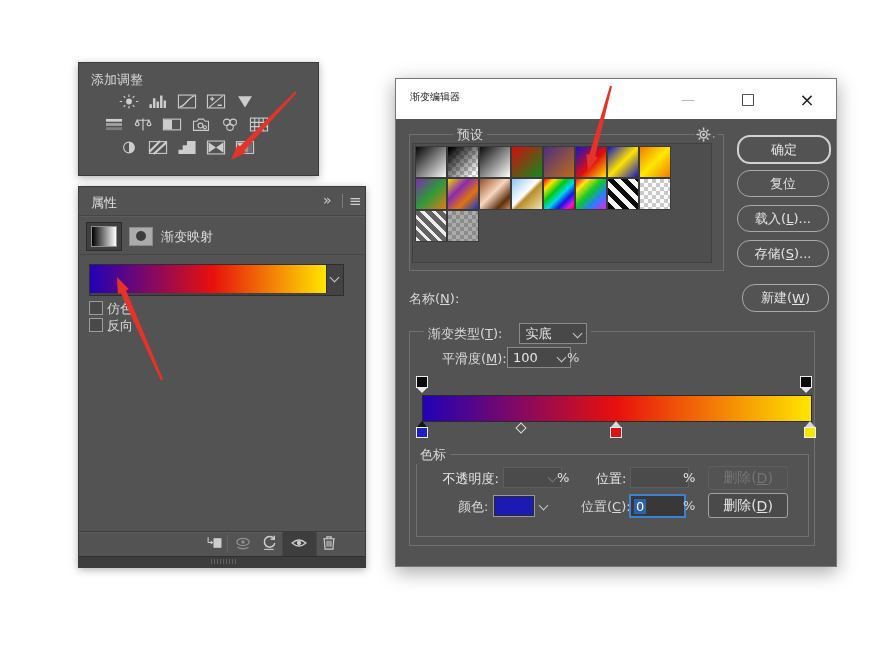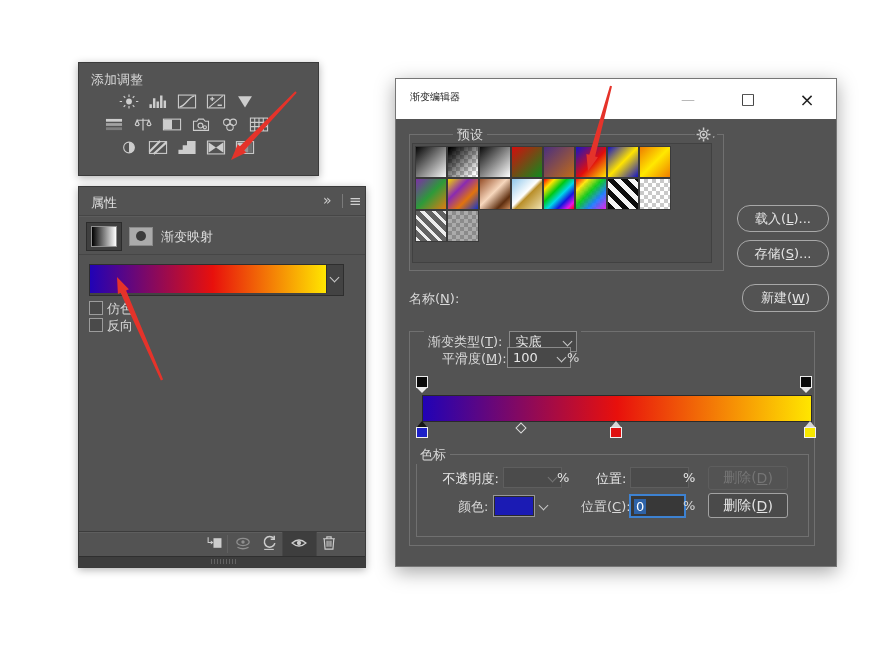--- a/index.html
+++ b/index.html
@@ -332,40 +332,42 @@
         <svg viewBox="0 0 18 14">
           <g stroke="#cfcfcf" stroke-width="1.2" fill="none">
             <circle cx="7" cy="7" r="2.8"></circle>
             <path d="M7 1.3v1.9M7 10.8v1.9M1.3 7h1.9M10.8 7h1.9M3 3l1.3 1.3M9.7 9.7L11 11M11 3L9.7 4.3M4.3 9.7L3 11"></path>
           </g>
           <circle cx="7" cy="7" r="1.1" fill="#cfcfcf"></circle>
           <path d="M14.5 8.5l1.6 0-0.8 1.4z" fill="#cfcfcf"></path>
         </svg>
       </span>
 
+    <div class="pill default" style="top:56px;">确定</div>
+    <div class="pill" style="top:91px;">复位</div>
     <div class="pill" style="top:126px;">
         <span>载入(</span>
         <span class="mn">L</span>
         <span>)...</span>
       </div>
     <div class="pill" style="top:161px;">
         <span>存储(</span>
         <span class="mn">S</span>
         <span>)...</span>
       </div>
 
     <div class="lbl" style="left:13px;top:211px;"><span>名称(</span><span class="mn">N</span><span>):</span></div>
     <div class="pill" style="left:346px;top:205px;width:85px;height:26px;">
         <span>新建(</span>
         <span class="mn">W</span>
         <span>)</span>
       </div>
 
     <div class="gbox" style="left:13px;top:252px;width:404px;height:213px;"></div>
-    <div class="glegend" style="left:28px;top:252px;display:flex;gap:7px;align-items:center;">
+    <div class="glegend" style="left:28px;top:244px;display:flex;gap:17px;align-items:center;">
       <span class="lbl" style="position:static;"><span>渐变类型(</span><span class="mn">T</span><span>):</span></span>
       <span class="combo" style="position:static;width:56px;height:19px;">
           <span>实底</span>
           <span class="chev"></span>
         </span>
     </div>
     <div class="lbl" style="left:46px;top:271px;"><span>平滑度(</span><span class="mn">M</span><span>):</span></div>
     <div class="combo" style="left:111px;top:268px;width:52px;height:19px;">
         <span>100</span>
         <span class="chev"></span>

